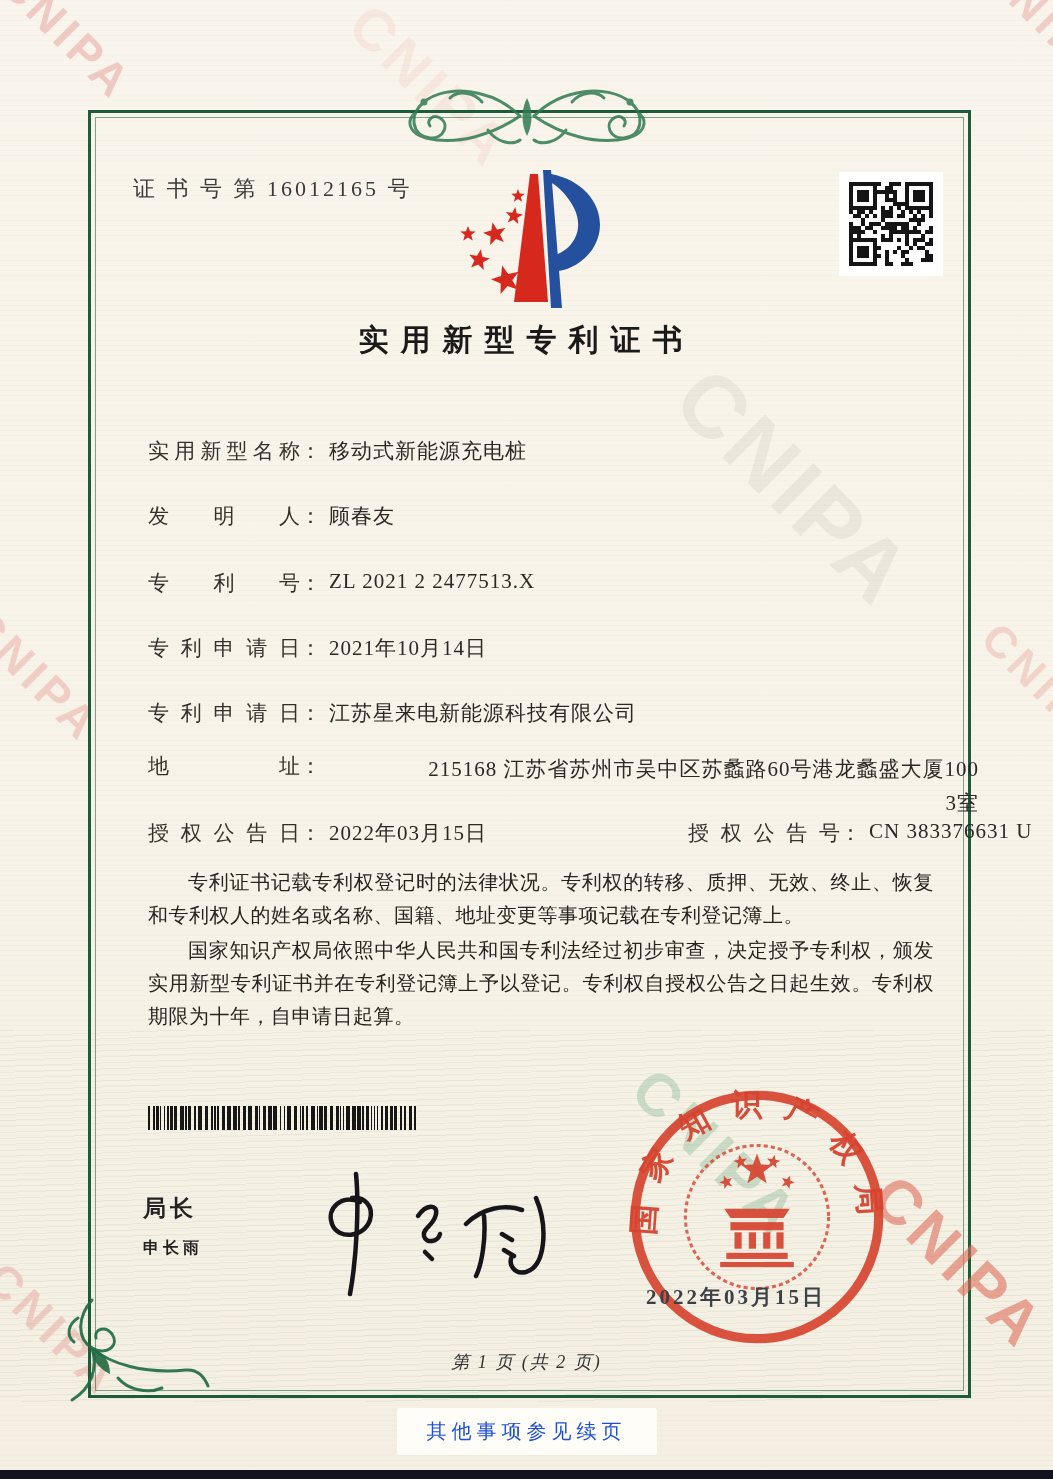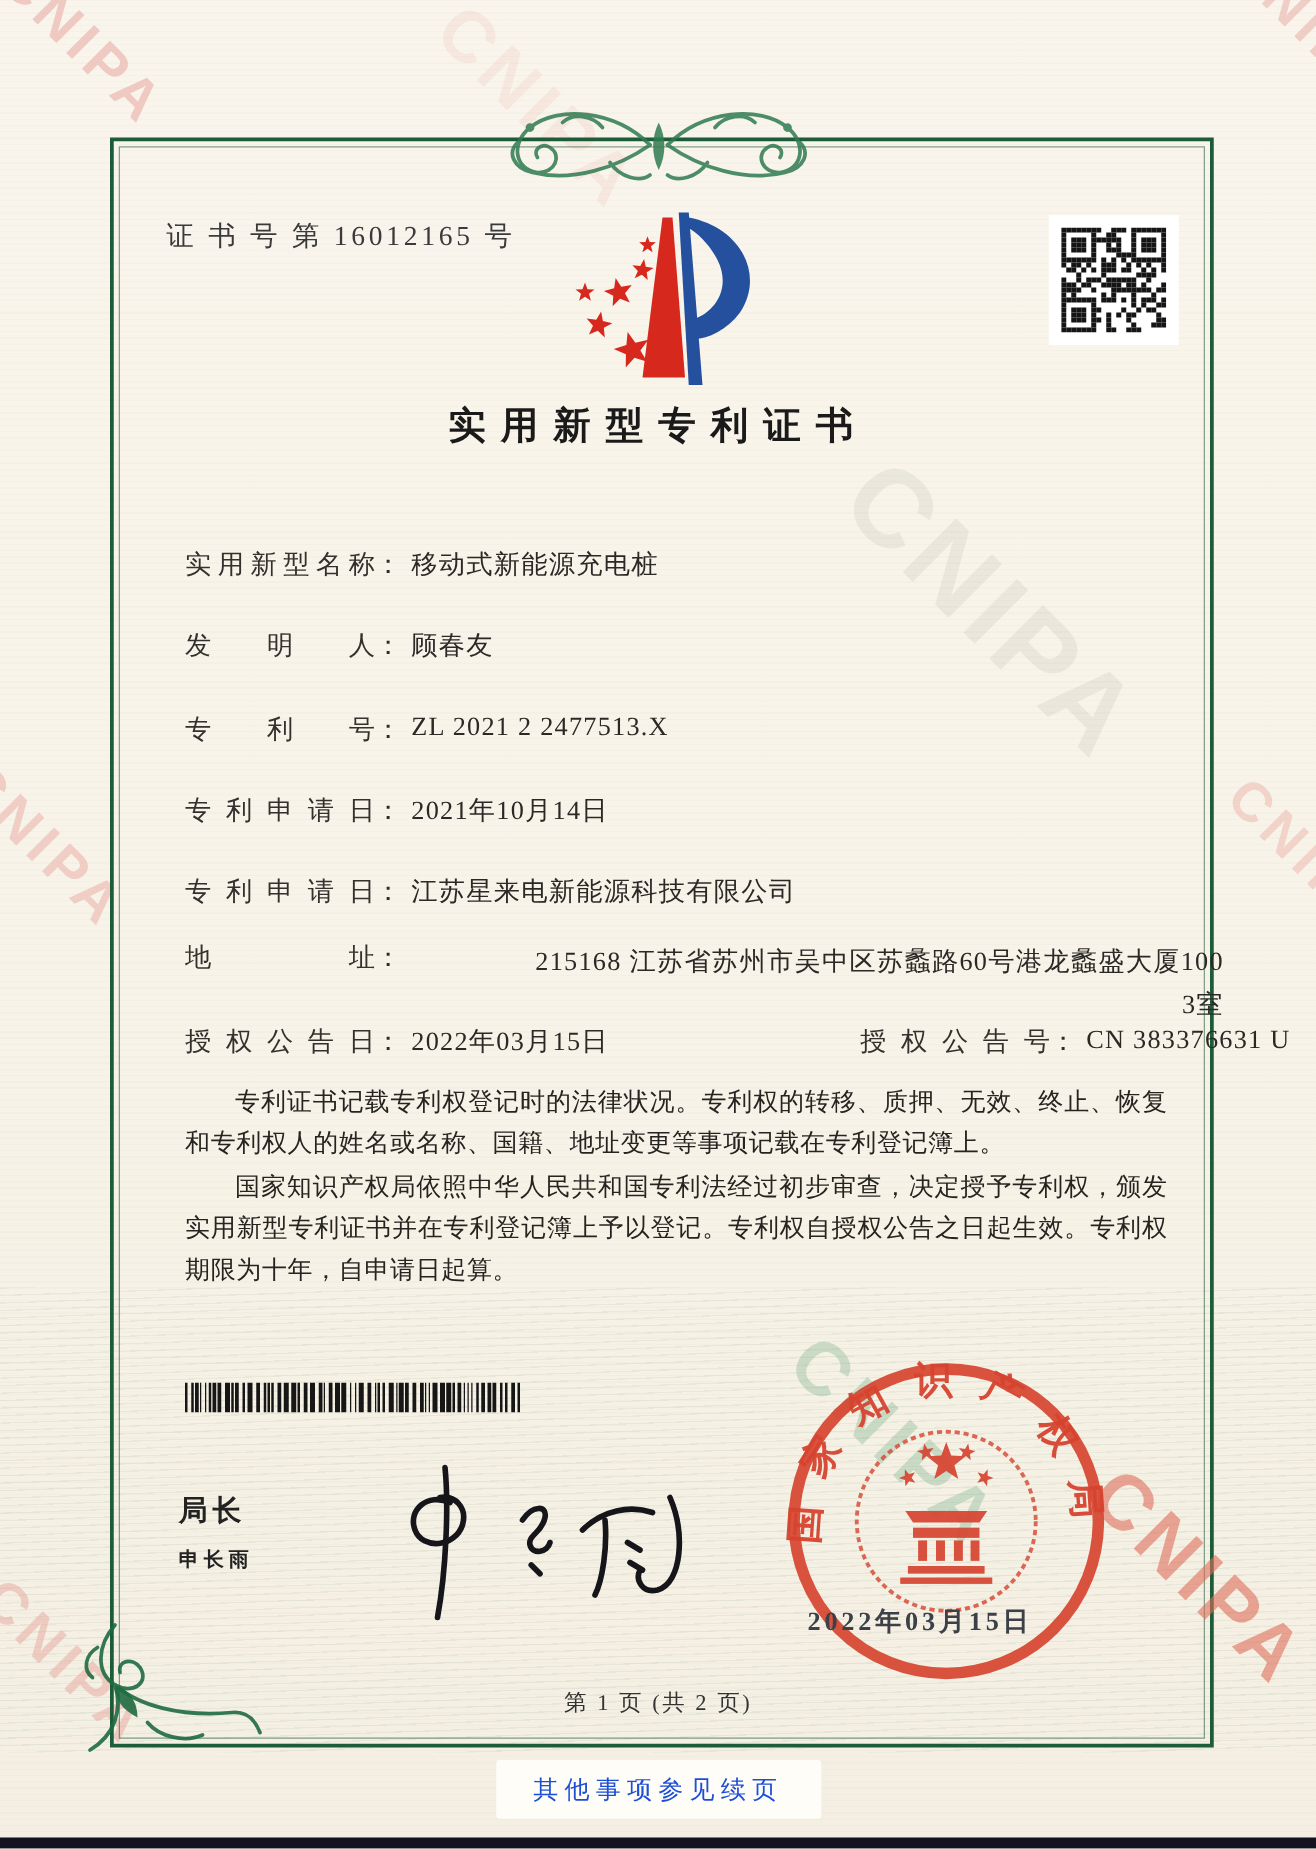--- a/index.html
+++ b/index.html
@@ -56,21 +56,21 @@
   .officer-name{position:absolute;left:143px;top:1238px;z-index:4;font-family:"Liberation Sans","DejaVu Sans",sans-serif;
     font-size:16px;font-weight:600;letter-spacing:4px;color:#222;}
   .signature{position:absolute;left:298px;top:1164px;width:266px;height:140px;z-index:4;}
   
   .seal{position:absolute;left:622px;top:1082px;width:270px;height:270px;z-index:4;
     font-family:"Liberation Serif","DejaVu Serif",serif;}
   .seal-date{position:absolute;left:646px;top:1283px;z-index:5;font-size:21px;font-weight:700;
     letter-spacing:3px;color:#3c4148;}
   
   .page-ind{position:absolute;left:88px;top:1350px;width:877px;z-index:4;text-align:center;
-    font-size:18px;letter-spacing:2px;color:#333;}
+    font-size:18px;letter-spacing:2px;color:#333;font-style:italic;}
   .foot-note{position:absolute;left:50%;top:1408px;transform:translateX(-50%);z-index:4;
     background:#fefdf8;border-radius:3px;padding:10px 30px;font-size:20px;letter-spacing:5px;color:#1d4ed8;}
   .bottom-bar{position:absolute;left:0;top:1470px;width:100%;height:9px;background:#13131f;z-index:6;}
 </style>
 </head>
 <body>
 
 <div class="page">
   <div class="texture"></div>
   <div class="guilloche"></div>

